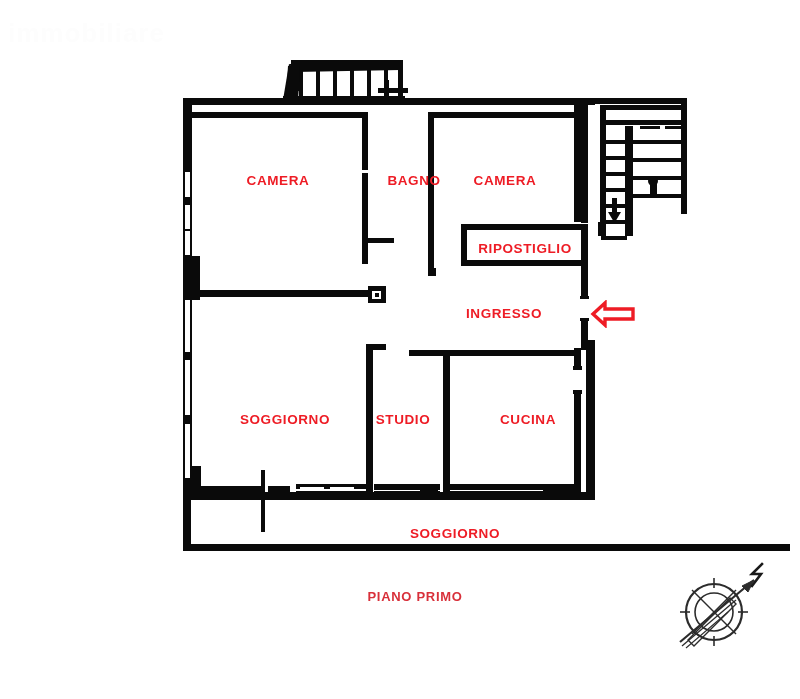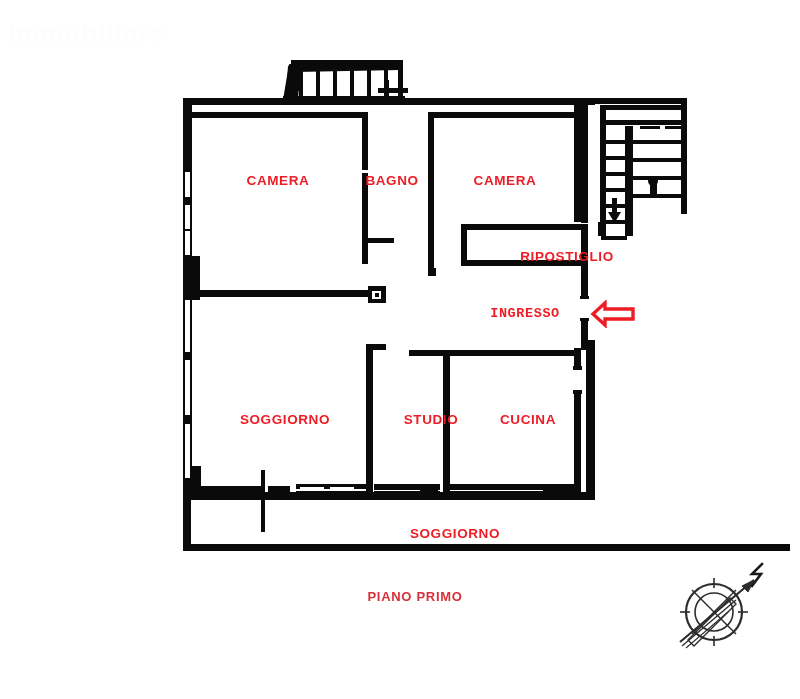--- a/index.html
+++ b/index.html
@@ -262,26 +262,26 @@
 
       <g>
         <rect x="191" y="466" width="10" height="30"></rect>
         <rect x="191" y="256" width="9" height="44"></rect>
       </g>
 
     </g>
   </svg>
 
   <div class="room-label" style="left:278px; top:180px;">CAMERA</div>
-  <div class="room-label" style="left:392px; top:180px;text-align:right;">BAGNO</div>
+  <div class="room-label" style="left:414px; top:180px;text-align:right;">BAGNO</div>
   <div class="room-label" style="left:505px; top:180px;">CAMERA</div>
-  <div class="room-label" style="left:525px; top:256px;margin-left:42px;">RIPOSTIGLIO</div>
-  <div class="room-label" style="left:525px; top:313px;font-family:Liberation Mono, monospace;">INGRESSO</div>
+  <div class="room-label" style="left:525px; top:248px;">RIPOSTIGLIO</div>
+  <div class="room-label" style="left:504px; top:313px;">INGRESSO</div>
   <div class="room-label" style="left:285px; top:419px;text-align:center;">SOGGIORNO</div>
-  <div class="room-label" style="left:403px; top:419px;margin-left:28px;">STUDIO</div>
+  <div class="room-label" style="left:403px; top:419px;">STUDIO</div>
   <div class="room-label" style="left:480px; top:419px;margin-left:48px;">CUCINA</div>
   <div class="room-label" style="left:455px; top:533px;">SOGGIORNO</div>
 
   <svg style="position:absolute; left:590px; top:300px; width:46px; height:28px;" viewBox="0 0 46 28">
     <path d="M15 3 L15 9 L43 9 L43 19 L15 19 L15 25 L3 14 Z" fill="#ffffff" stroke="#ee1c25" stroke-width="3.4" stroke-linejoin="miter"></path>
   </svg>
 
   <div class="plan-caption" style="left:415px; top:596px;">PIANO PRIMO</div>
 
   <div class="compass-wrap">

